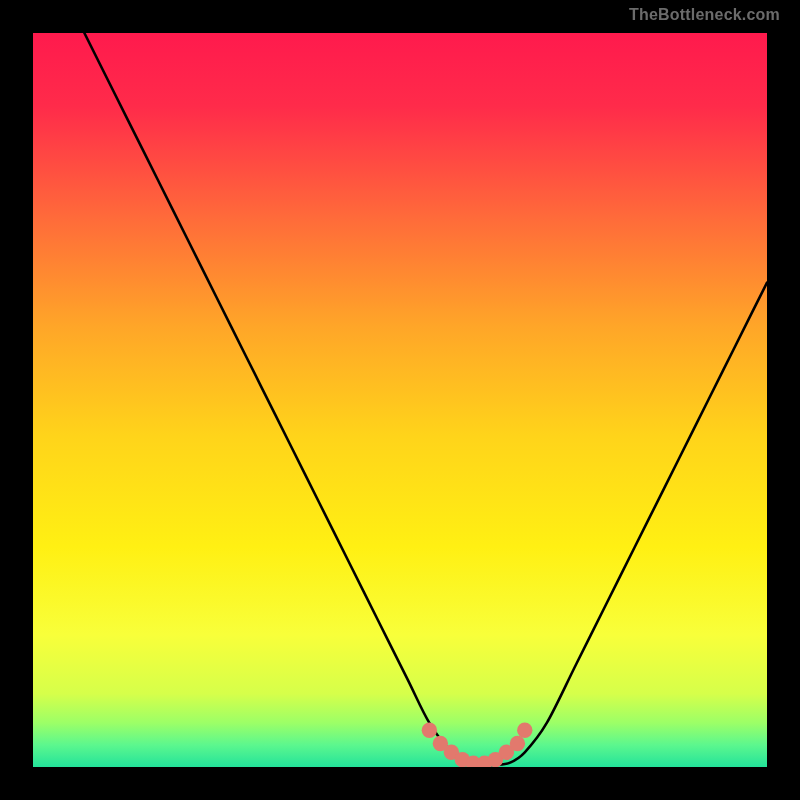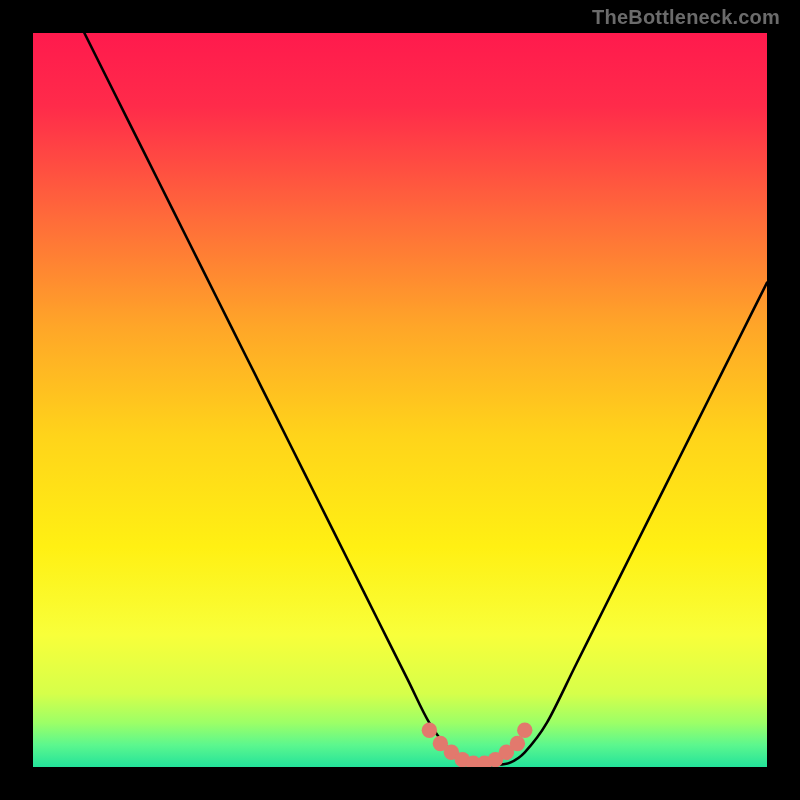--- a/index.html
+++ b/index.html
@@ -25,21 +25,21 @@
   .curve {
     position: absolute;
     left: 0; top: 0; width: 100%; height: 100%;
     pointer-events: none;
   }
   .watermark {
     position: absolute;
     top: 6px;
     right: 20px;
     color: #6b6b6b;
-    font-size: 20px;
+    font-size: 16px;
     font-weight: 600;
     letter-spacing: 0.2px;
   }
 </style>
 </head>
 <body>
 
 <div class="plot-area">
   <svg class="gradient" viewBox="0 0 100 100" preserveAspectRatio="none">
     <defs>

